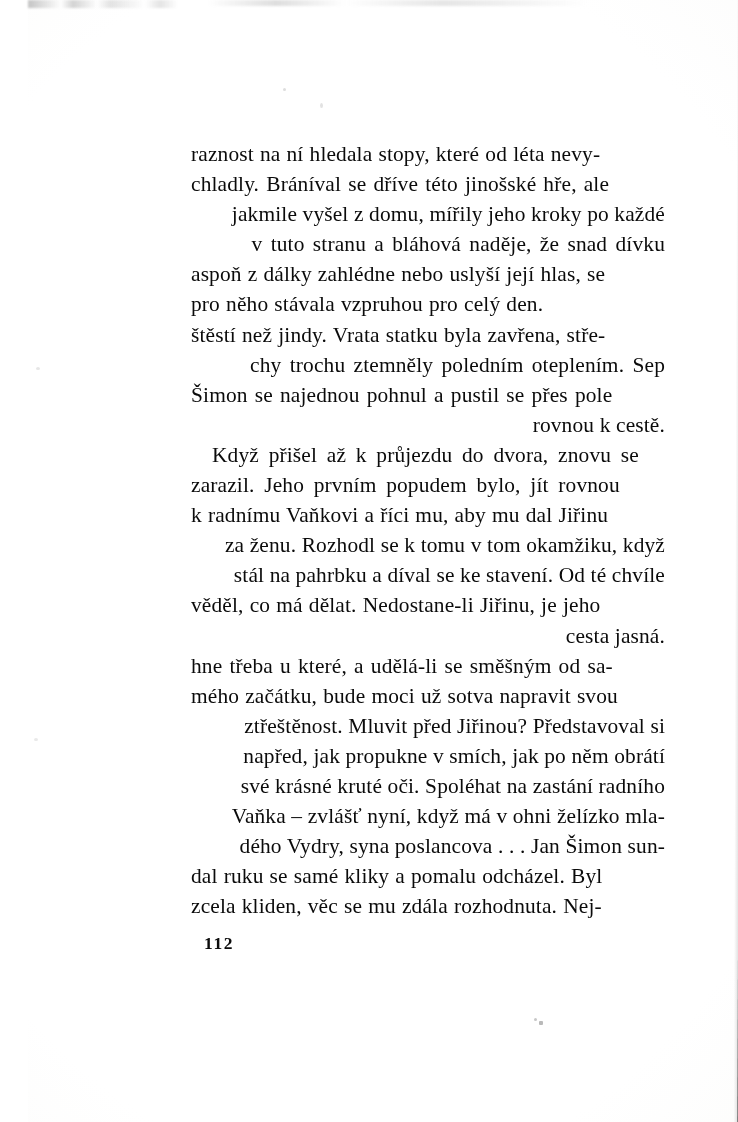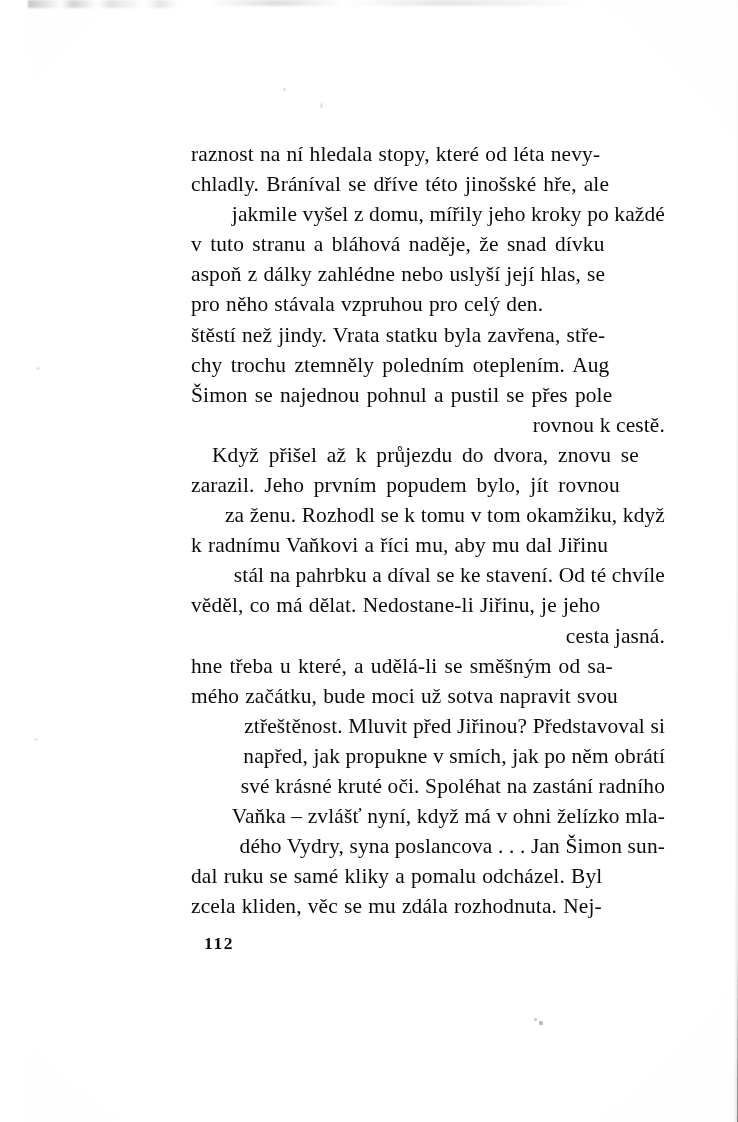--- a/index.html
+++ b/index.html
@@ -125,21 +125,21 @@
     color: #0f0f0f;
     text-rendering: optimizeLegibility;
   }
   .para .ln {
     display: block;
     white-space: pre;
   }
   
   .ln.j1 { word-spacing: 0.6px; }
   .ln.j2 { word-spacing: 1.6px; }
-  .ln.j3 { word-spacing: 2.8px; }
+  .ln.j3 { word-spacing: 2.8px; text-align: right; }
   .ln.j4 { word-spacing: 4.2px; }
   .ln.j0 { word-spacing: 0px; text-align: right; }
 
   .indent { padding-left: 21px; }
 
   
   #folio {
     position: absolute;
     left: 176px;
     top: 933px;
@@ -178,30 +178,30 @@
       <span class="ln j1">raznost na ní hledala stopy, které od léta nevy-</span>
       <span class="ln j2">chladly. Bráníval se dříve této jinošské hře, ale</span>
       <span class="ln j0">jakmile vyšel z domu, mířily jeho kroky po každé</span>
       <span class="ln j3">v tuto stranu a bláhová naděje, že snad dívku</span>
       <span class="ln j1">aspoň z dálky zahlédne nebo uslyší její hlas, se</span>
       <span class="ln j1">pro něho stávala vzpruhou pro celý den.</span>
     </p>
 
     <p class="para">
       <span class="ln j1">štěstí než jindy. Vrata statku byla zavřena, stře-</span>
-      <span class="ln j3">chy trochu ztemněly poledním oteplením. Aug</span>
+      <span class="ln j3">chy trochu ztemněly poledním oteplením. Sep</span>
       <span class="ln j2">Šimon se najednou pohnul a pustil se přes pole</span>
       <span class="ln j0">rovnou k cestě.</span>
     </p>
 
     <p class="para">
       <span class="ln j4 indent">Když přišel až k průjezdu do dvora, znovu se</span>
       <span class="ln j4">zarazil. Jeho prvním popudem bylo, jít rovnou</span>
+      <span class="ln j1">k radnímu Vaňkovi a říci mu, aby mu dal Jiřinu</span>
       <span class="ln j0">za ženu. Rozhodl se k tomu v tom okamžiku, když</span>
-      <span class="ln j1">k radnímu Vaňkovi a říci mu, aby mu dal Jiřinu</span>
       <span class="ln j0">stál na pahrbku a díval se ke stavení. Od té chvíle</span>
       <span class="ln j1">věděl, co má dělat. Nedostane-li Jiřinu, je jeho</span>
       <span class="ln j0">cesta jasná.</span>
     </p>
 
     <p class="para">
       <span class="ln j2">hne třeba u které, a udělá-li se směšným od sa-</span>
       <span class="ln j1">mého začátku, bude moci už sotva napravit svou</span>
       <span class="ln j0">ztřeštěnost. Mluvit před Jiřinou? Představoval si</span>
       <span class="ln j0">napřed, jak propukne v smích, jak po něm obrátí</span>

